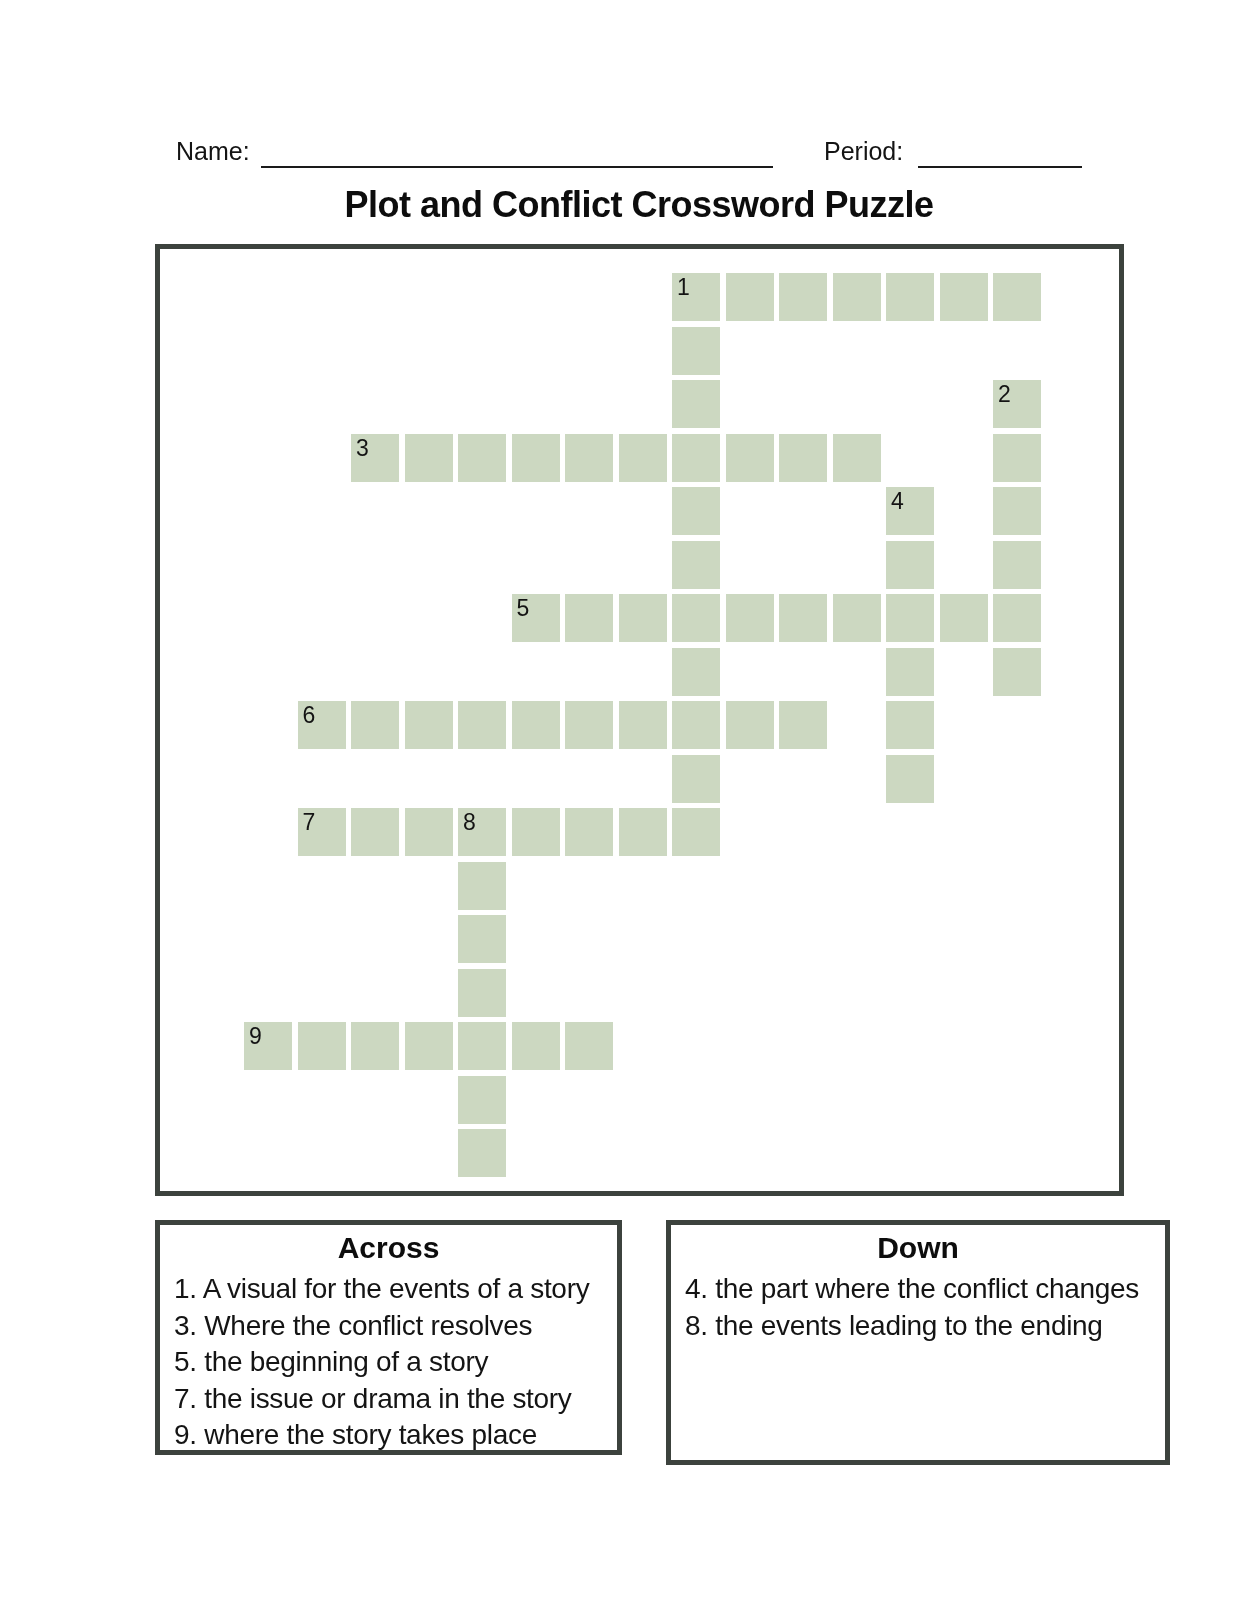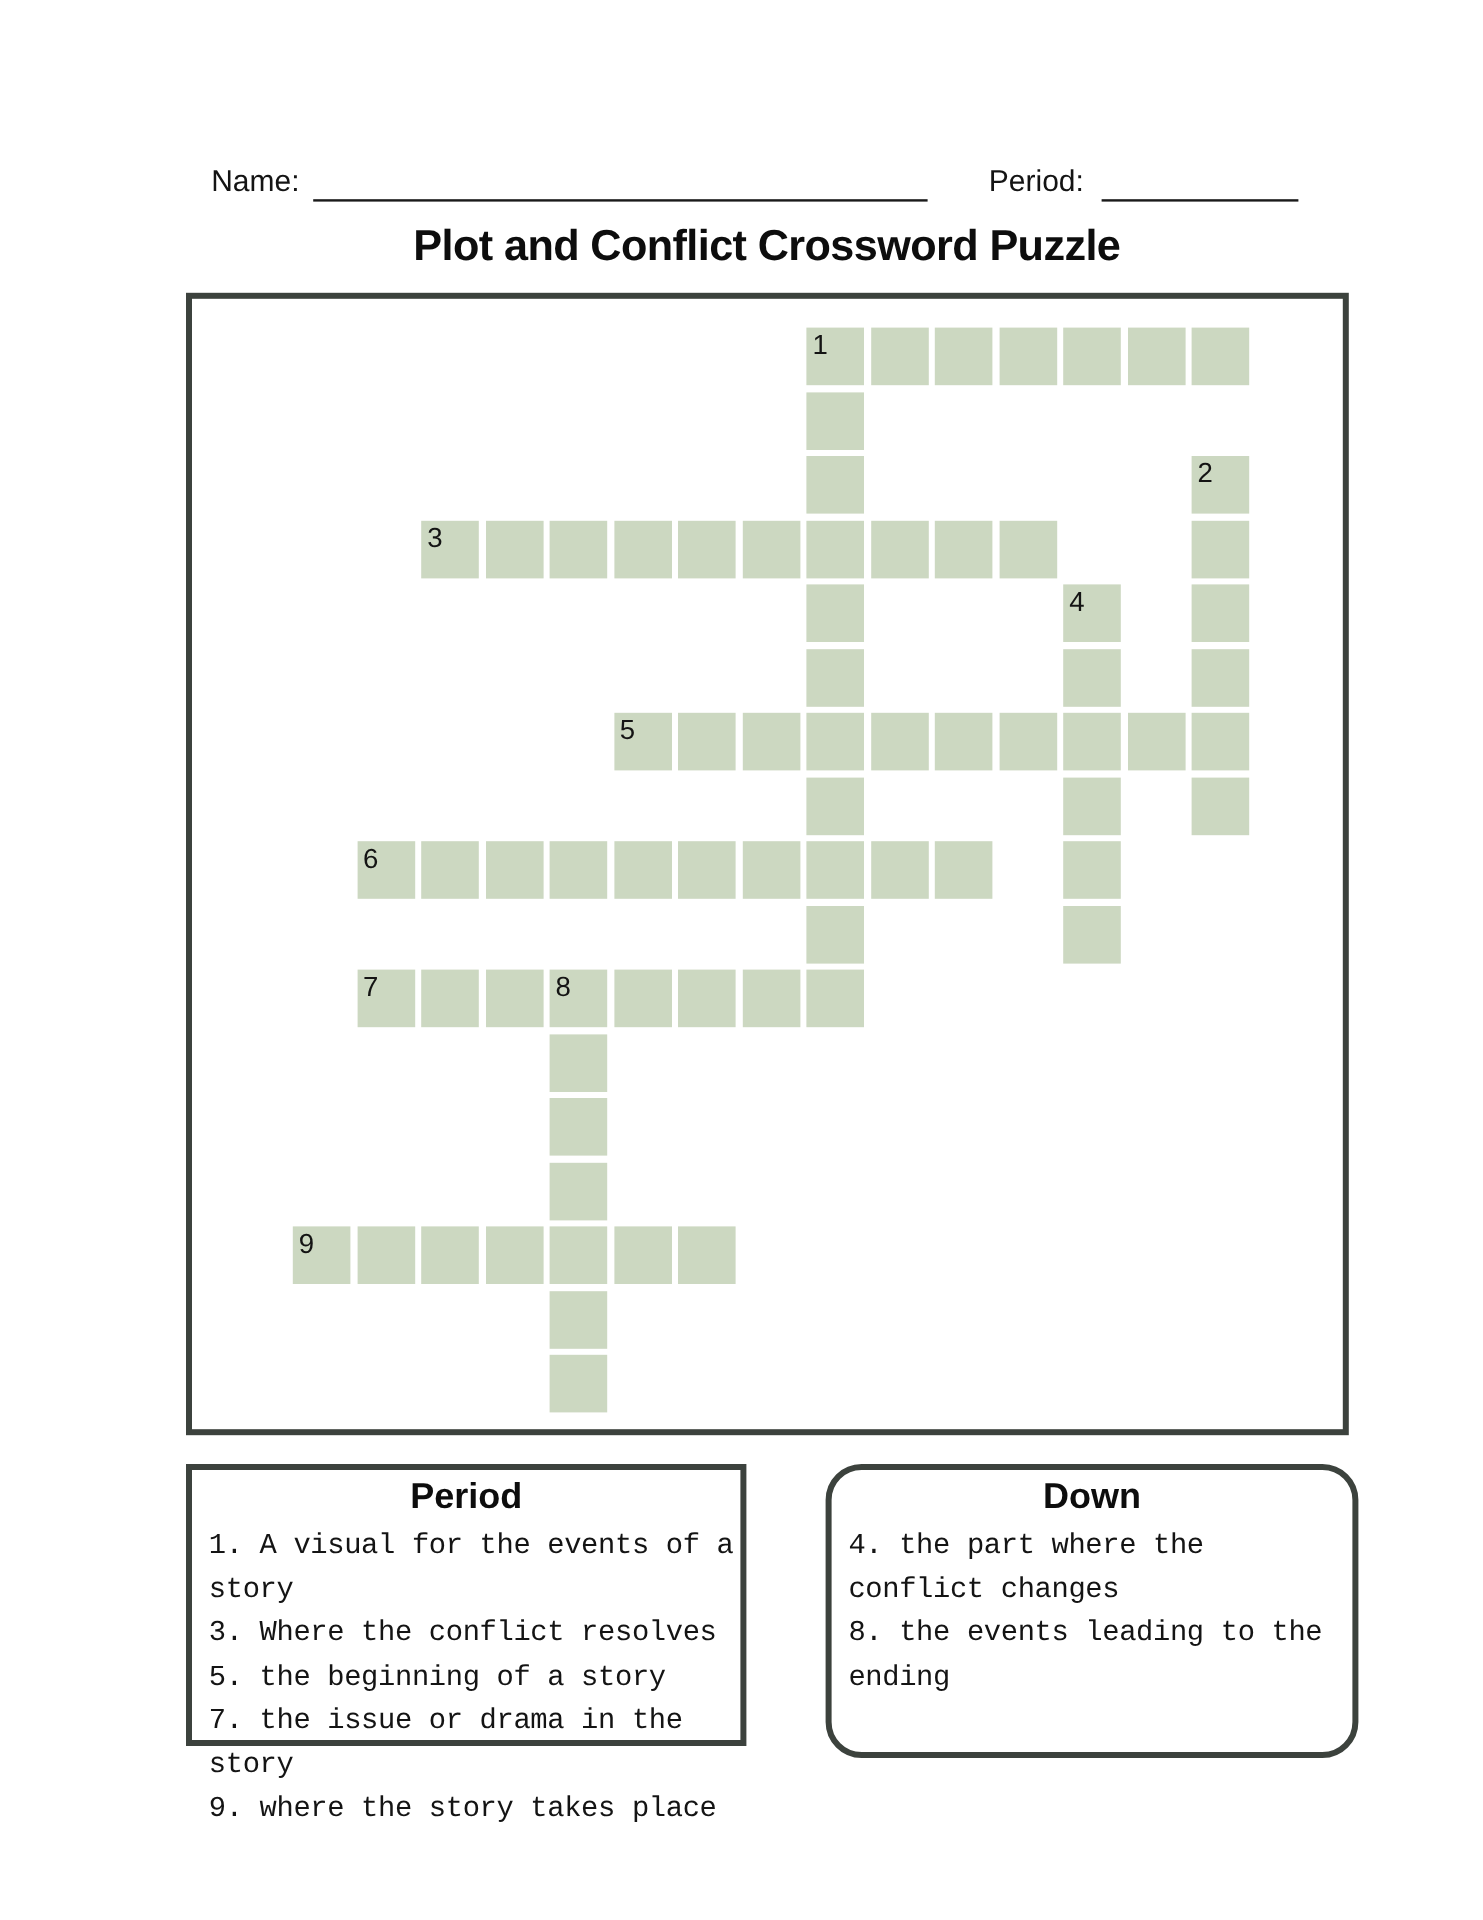--- a/index.html
+++ b/index.html
@@ -31,21 +31,21 @@
   }
   
   .clue-box{
     border:5px solid #3c423d;background:#ffffff;box-sizing:border-box;
   }
   .clue-box h2{
     margin:6px 0 2px 0;text-align:center;font-size:30px;font-weight:700;color:#0d0d0d;
   }
   .clue-list{margin:6px 4px 0 14px;}
   .clue{
-    font-size:24px;line-height:36.5px;letter-spacing:-0.3px;color:#141414;font-family:Liberation Mono, monospace;
+    font-size:28px;line-height:36.5px;letter-spacing:-0.3px;color:#141414;
   }
 </style>
 </head>
 <body>
 
 <span class="abs field-label" style="left:152px;top:137px;">Name:</span>
 <div class="abs write-line" style="left:237px;top:166px;width:512px;"></div>
 
 <span class="abs field-label" style="left:800px;top:137px;">Period:</span>
 <div class="abs write-line" style="left:894px;top:166px;width:164px;"></div>
@@ -140,29 +140,29 @@
       <span class="num">9</span>
     </div>
     <div class="cell" style="left: 137.5px; top: 773px; background: rgb(204, 216, 193);"></div>
     <div class="cell" style="left: 191px; top: 773px; background: rgb(204, 216, 193);"></div>
     <div class="cell" style="left: 244.5px; top: 773px; background: rgb(204, 216, 193);"></div>
     <div class="cell" style="left: 351.5px; top: 773px; background: rgb(204, 216, 193);"></div>
     <div class="cell" style="left: 405px; top: 773px; background: rgb(204, 216, 193);"></div>
   </div>
 
 <div class="abs clue-box" style="left:131px;top:1220px;width:467px;height:235px;">
-  <h2>Period</h2>
+  <h2>Across</h2>
   <div class="clue-list">
       <div class="clue"><span>1.</span><span> A visual for the events of a story</span></div>
       <div class="clue"><span>3.</span><span> Where the conflict resolves</span></div>
       <div class="clue"><span>5.</span><span> the beginning of a story</span></div>
       <div class="clue"><span>7.</span><span> the issue or drama in the story</span></div>
       <div class="clue"><span>9.</span><span> where the story takes place</span></div>
     </div>
 </div>
 
-<div class="abs clue-box" style="left:664px;top:1220px;width:444px;height:245px;border-radius:30px;">
+<div class="abs clue-box" style="left:642px;top:1220px;width:504px;height:245px;">
   <h2>Down</h2>
   <div class="clue-list">
       <div class="clue"><span>4.</span><span> the part where the conflict changes</span></div>
       <div class="clue"><span>8.</span><span> the events leading to the ending</span></div>
     </div>
 </div>
 
 </body></html>

